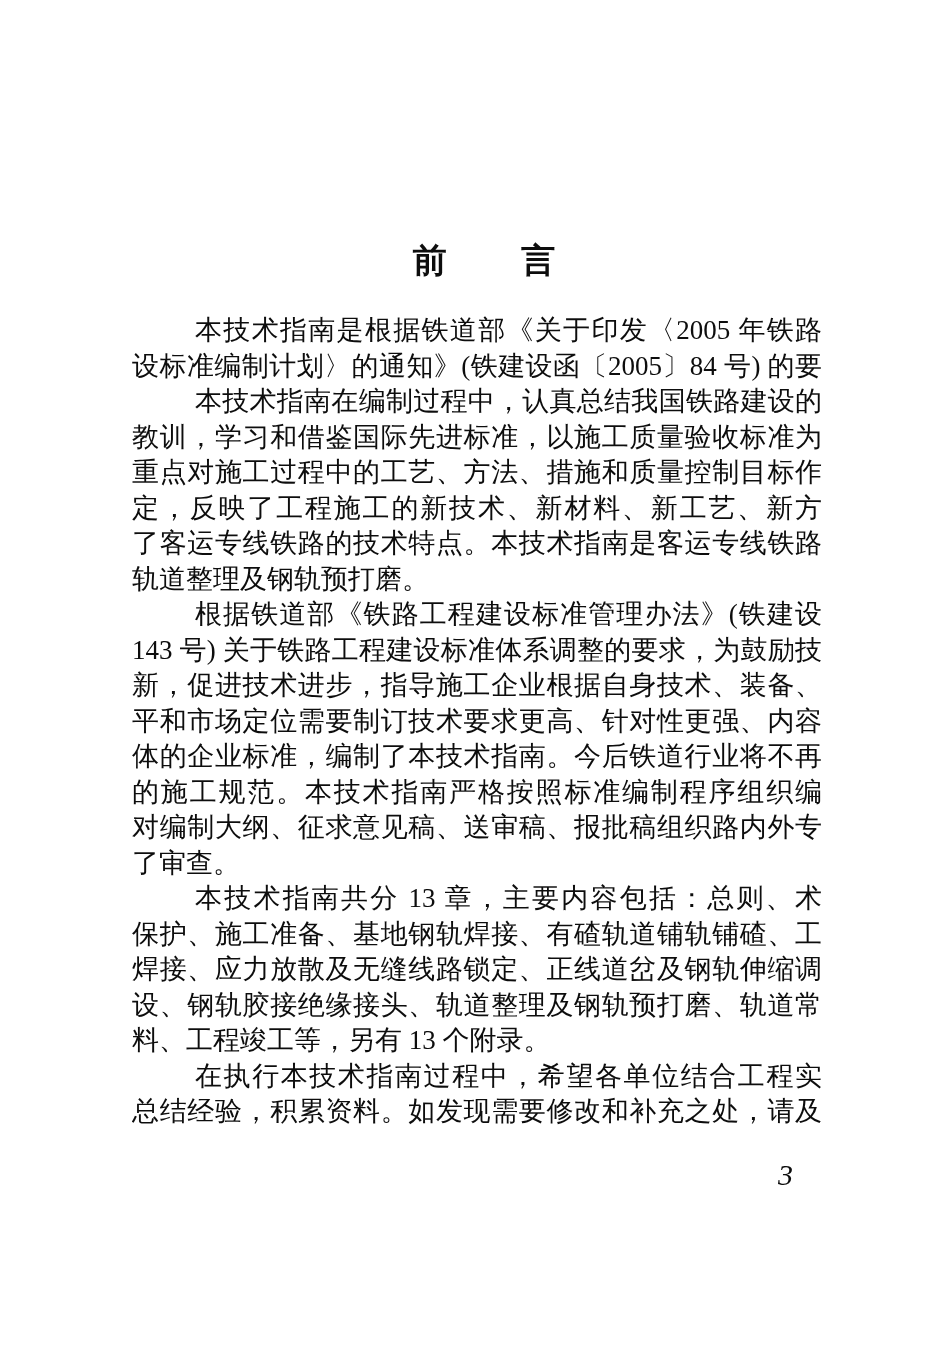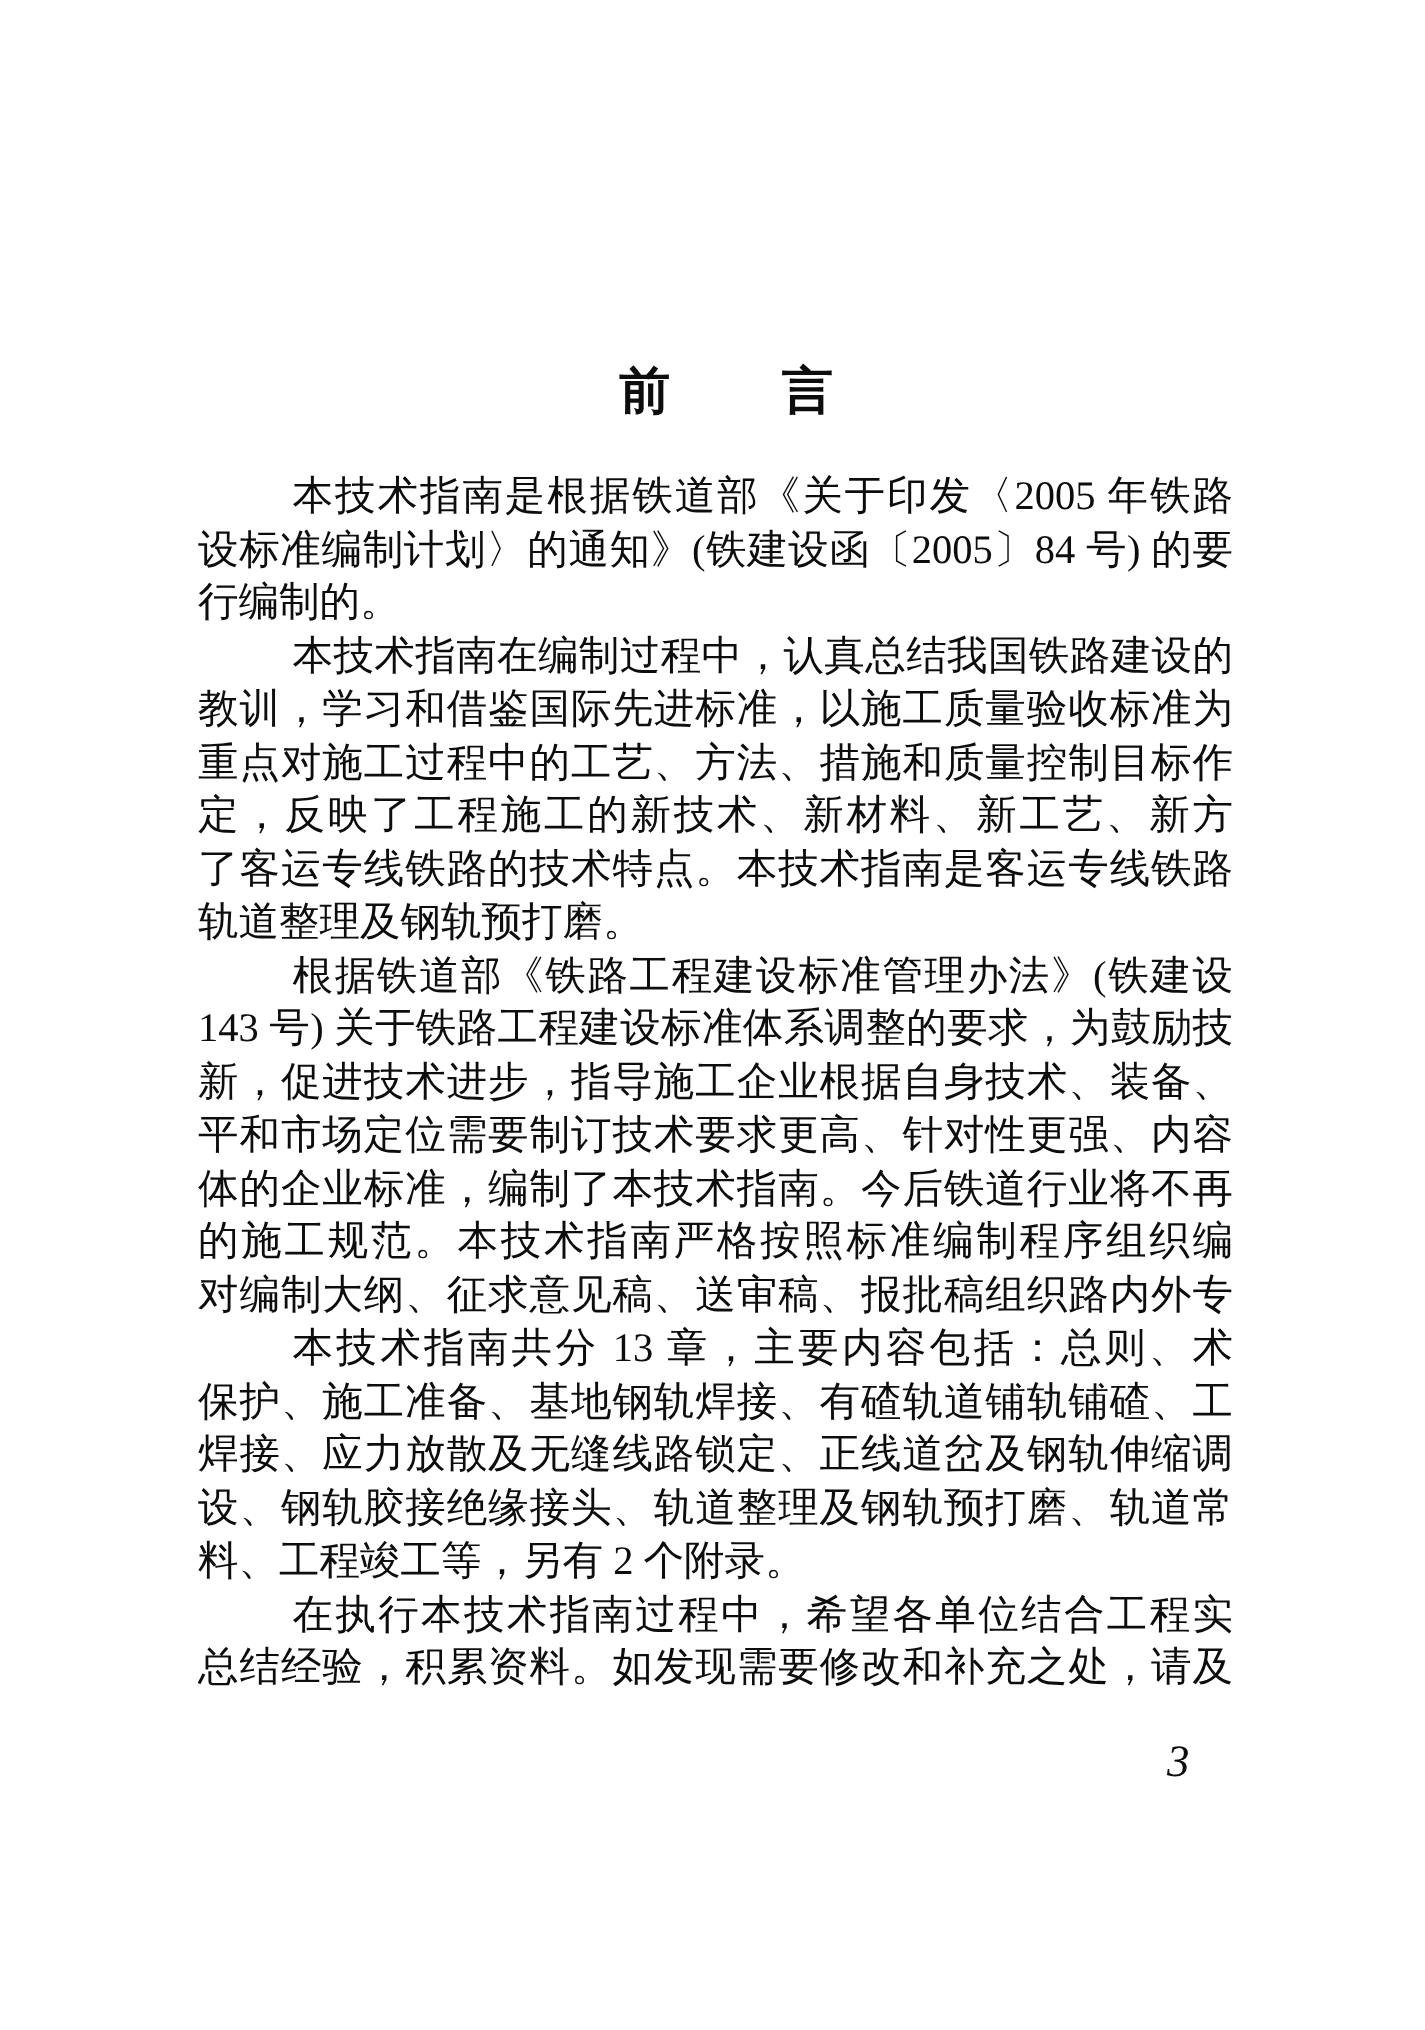--- a/index.html
+++ b/index.html
@@ -89,48 +89,48 @@
       <span class="title-char first-char">前</span>
       <span class="title-char">言</span>
     </span>
   </div>
 
   <div class="body-text">
 
     <div class="para">
       <div class="line first">本技术指南是根据铁道部《关于印发〈2005 年铁路工程建</div>
       <div class="line">设标准编制计划〉的通知》(铁建设函〔2005〕84 号) 的要求进</div>
-      <div class="line last">行编制的。</div>
     </div>
 
     <div class="para">
       <div class="line first">本技术指南在编制过程中，认真总结我国铁路建设的经验和</div>
       <div class="line">教训，学习和借鉴国际先进标准，以施工质量验收标准为依据，</div>
       <div class="line">重点对施工过程中的工艺、方法、措施和质量控制目标作出了规</div>
       <div class="line">定，反映了工程施工的新技术、新材料、新工艺、新方法，突出</div>
       <div class="line">了客运专线铁路的技术特点。本技术指南是客运专线铁路轨道工</div>
       <div class="line last">轨道整理及钢轨预打磨。</div>
     </div>
 
     <div class="para">
       <div class="line first">根据铁道部《铁路工程建设标准管理办法》(铁建设〔2004〕</div>
       <div class="line">143 号) 关于铁路工程建设标准体系调整的要求，为鼓励技术创</div>
       <div class="line">新，促进技术进步，指导施工企业根据自身技术、装备、管理水</div>
       <div class="line">平和市场定位需要制订技术要求更高、针对性更强、内容更为具</div>
       <div class="line">体的企业标准，编制了本技术指南。今后铁道行业将不再发布新</div>
       <div class="line">的施工规范。本技术指南严格按照标准编制程序组织编制，分别</div>
       <div class="line">对编制大纲、征求意见稿、送审稿、报批稿组织路内外专家进行</div>
+      <div class="line last">了审查。</div>
     </div>
 
     <div class="para">
       <div class="line first">本技术指南共分 13 章，主要内容包括：总则、术语、环境</div>
       <div class="line">保护、施工准备、基地钢轨焊接、有碴轨道铺轨铺碴、工地钢轨</div>
       <div class="line">焊接、应力放散及无缝线路锁定、正线道岔及钢轨伸缩调节器铺</div>
       <div class="line">设、钢轨胶接绝缘接头、轨道整理及钢轨预打磨、轨道常备材</div>
-      <div class="line last">料、工程竣工等，另有 2 个附录。</div>
+      <div class="line last">料、工程竣工等，另有 13 个附录。</div>
     </div>
 
     <div class="para">
       <div class="line first">在执行本技术指南过程中，希望各单位结合工程实践，认真</div>
       <div class="line">总结经验，积累资料。如发现需要修改和补充之处，请及时将意</div>
     </div>
 
   </div>
 
   <div class="speck"></div>

